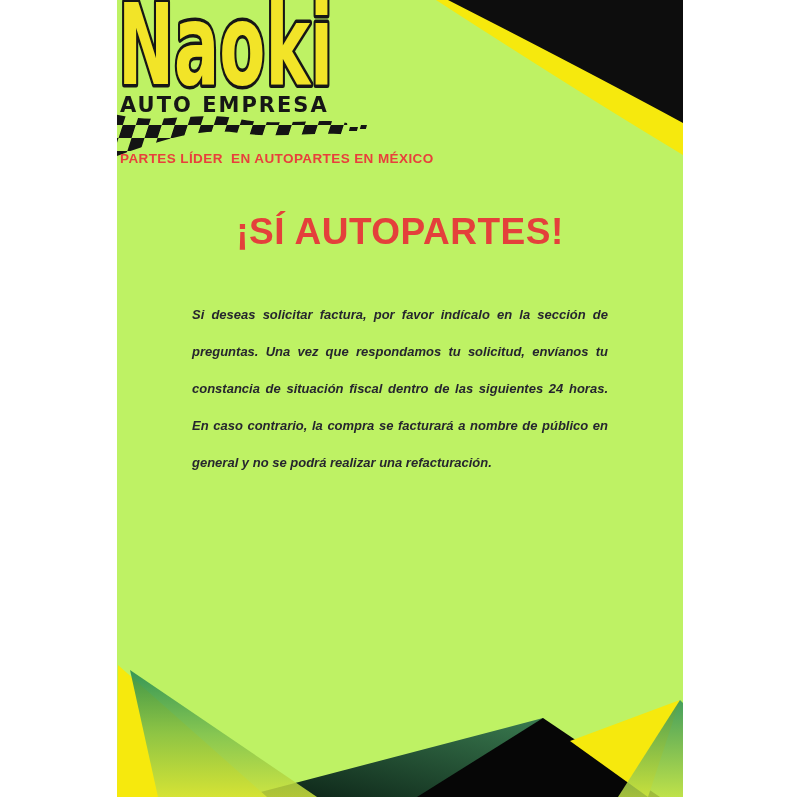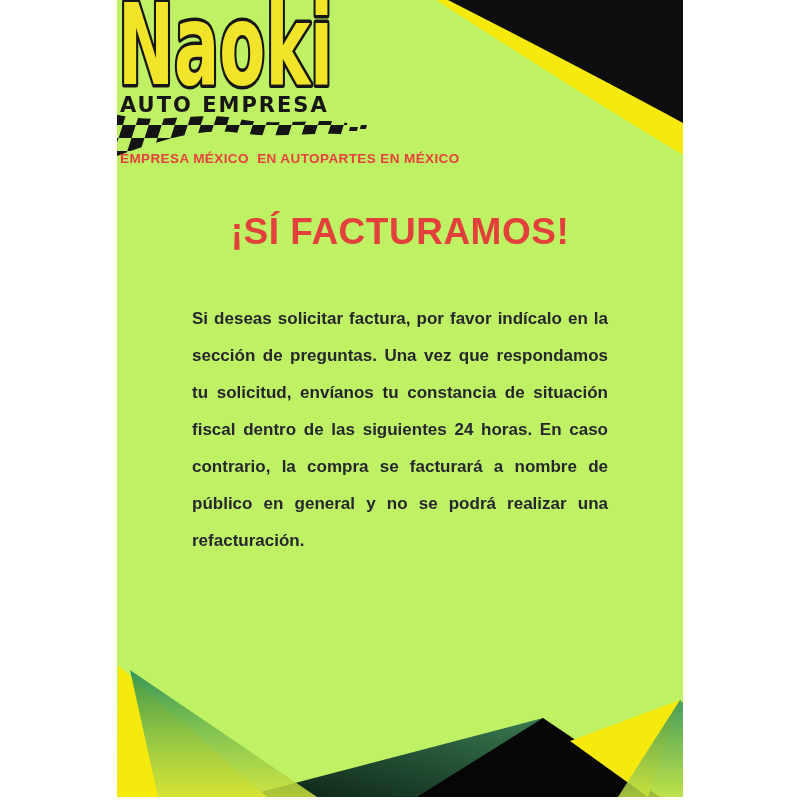--- a/index.html
+++ b/index.html
@@ -29,22 +29,22 @@
     font-size:13.5px;font-weight:bold;color:#e8403c;
     letter-spacing:.4px;white-space:pre;
   }
   .page-title{
     position:absolute;left:0;top:211px;width:566px;z-index:2;
     text-align:center;font-size:37px;font-weight:bold;color:#e4403b;
     letter-spacing:.5px;
   }
   .body-paragraph{
     position:absolute;left:75px;top:283px;width:416px;z-index:2;
-    font-size:17px;font-weight:bold;color:#26262e;
-    line-height:37px;text-align:justify;
+    font-size:13px;font-weight:bold;color:#26262e;
+    line-height:37px;text-align:justify;font-style:italic;
   }
 </style>
 </head>
 <body>
 
 <div class="flyer-page">
 
   <svg class="deco-svg" viewBox="0 0 566 797">
     <defs>
       <linearGradient id="gLeft" x1="0" y1="0" x2="0" y2="1">
@@ -97,20 +97,20 @@
           <rect x="0" y="0" width="26" height="26" fill="#ffffff" fill-opacity="0"></rect>
           <rect x="0" y="0" width="13" height="13" fill="#141414"></rect>
           <rect x="13" y="13" width="13" height="13" fill="#141414"></rect>
         </pattern>
       </defs>
       <path d="M0,2 C45,14 85,-2 125,7 C165,15 205,5 233,11 L235,23 C205,19 165,27 125,21 C85,15 45,29 0,45 Z" fill="url(#chk)"></path>
       <rect x="236" y="15" width="8" height="4" fill="#141414" transform="skewX(-16)" transform-origin="236 15"></rect>
       <rect x="247" y="13" width="6" height="4" fill="#141414" transform="skewX(-16)" transform-origin="247 13"></rect>
     </svg>
 
-    <div class="brand-tagline">EMPRESA MÉXICO  EN AUTOPARTES EN MÉXICO</div>
+    <div class="brand-tagline">PARTES LÍDER  EN AUTOPARTES EN MÉXICO</div>
   </div>
 
-  <div class="page-title">¡SÍ FACTURAMOS!</div>
+  <div class="page-title">¡SÍ AUTOPARTES!</div>
 
   <p class="body-paragraph">Si deseas solicitar factura, por favor indícalo en la sección de preguntas. Una vez que respondamos tu solicitud, envíanos tu constancia de situación fiscal dentro de las siguientes 24 horas. En caso contrario, la compra se facturará a nombre de público en general y no se podrá realizar una refacturación.</p>
 
 </div>
 
 </body></html>

